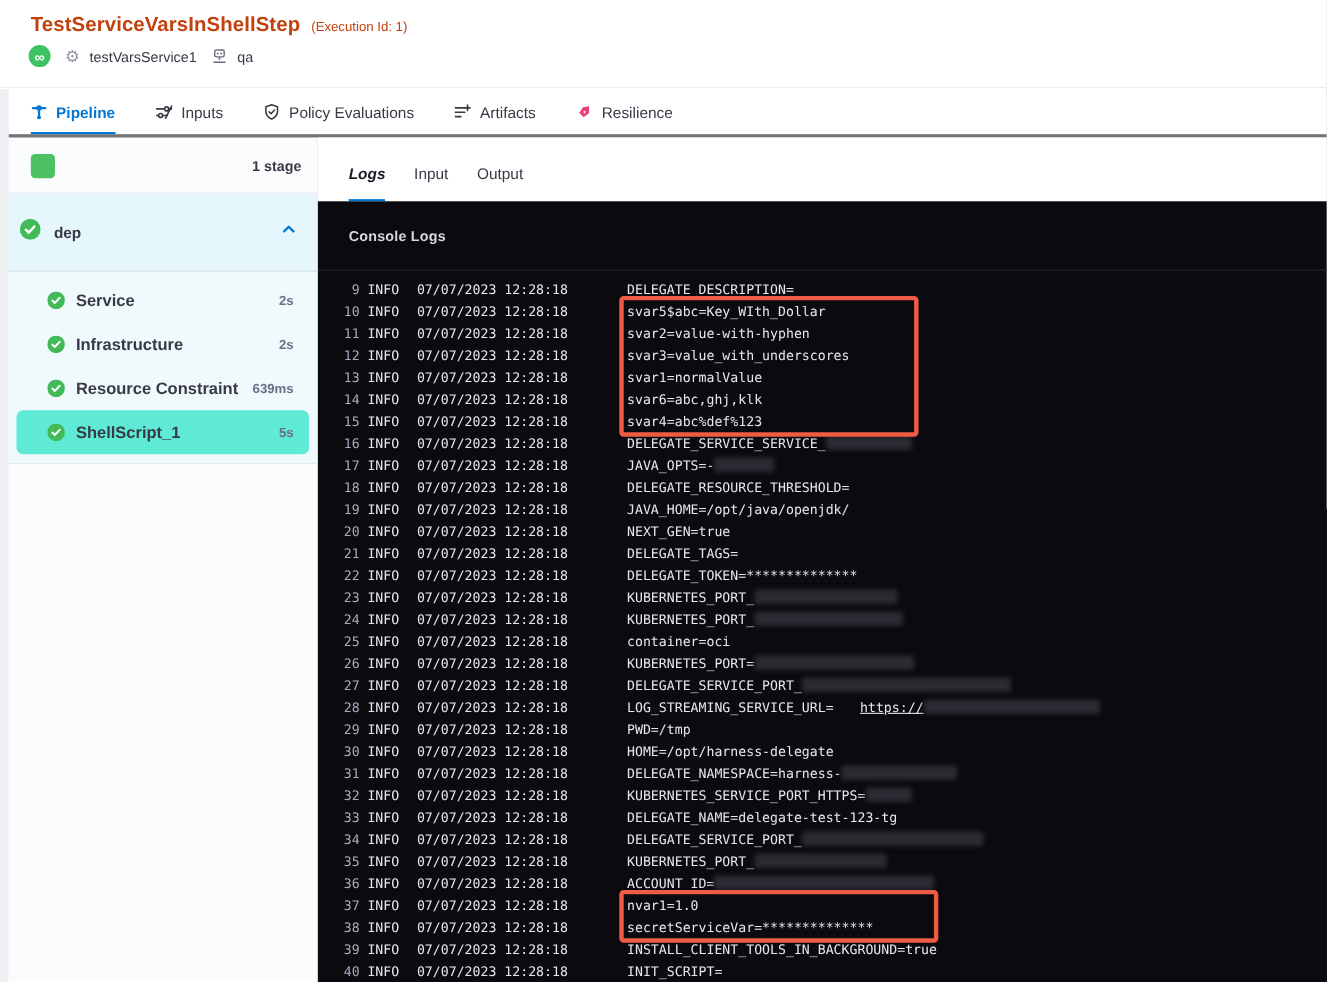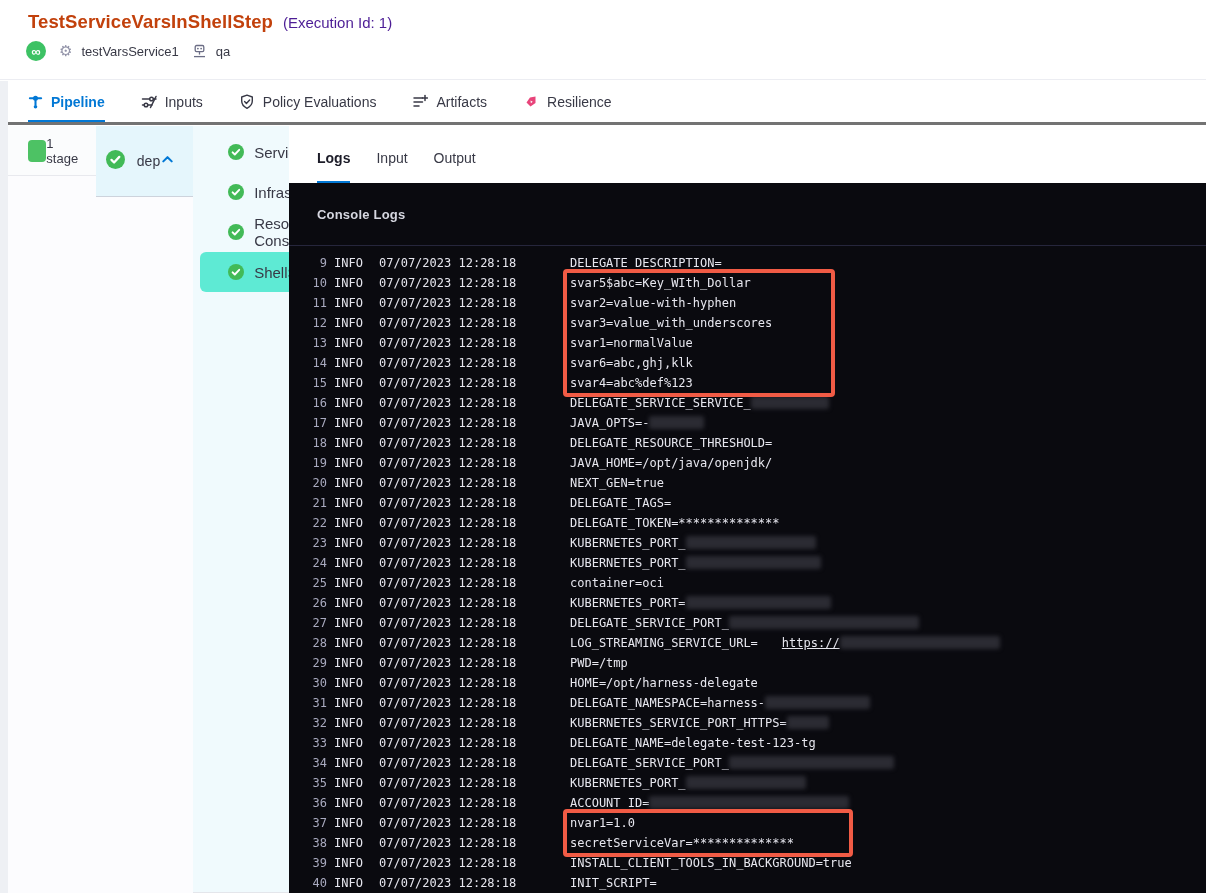--- a/index.html
+++ b/index.html
@@ -4,42 +4,42 @@
 <style>
   * { margin:0; padding:0; box-sizing:border-box; }
   html,body { width:1206px; height:893px; background:#fff; overflow:hidden;
               font-family:"Liberation Sans", sans-serif; }
 
   
   .page-header { position:absolute; left:0; top:0; width:1206px; height:80px;
                  background:#fff; border-bottom:1px solid #ECEDF2; }
   .title-row { position:absolute; left:28px; top:11px; display:flex; align-items:baseline; gap:10px; }
   .page-title { font-size:18.5px; font-weight:700; color:#c2410c; letter-spacing:.1px; }
-  .exec-id { font-size:15px; color:#4c1d95; }
+  .exec-id { font-size:12px; color:#c2410c; }
   .subtitle-row { position:absolute; left:26px; top:41px; display:flex; align-items:center; gap:9px; }
   .cd-badge { width:20px; height:20px; border-radius:50%; background:#3DC264; color:#fff;
               display:flex; align-items:center; justify-content:center;
               font-size:13px; font-weight:700; line-height:1; }
   .gear { font-size:15px; color:#9293A8; margin-left:4px; }
   .svc-name, .env-name { font-size:13px; color:#383946; }
 
   
   .tabbar { position:absolute; left:0; top:81px; width:1206px; height:44px; background:#fff;
             border-bottom:3px solid #737373; display:flex; align-items:stretch; padding-left:28px; gap:36px; }
   .tab { display:flex; align-items:center; gap:8px; font-size:14px; color:#383946; cursor:pointer;
          border-bottom:2.5px solid transparent; padding-top:2px; }
   .tab.active { color:#0278D5; font-weight:700; border-bottom-color:#0278D5; }
   .tab svg { display:block; }
 
   
   .left-rail { position:absolute; left:0; top:81px; width:8px; height:812px; background:#EEF0F4; }
 
   
   .sidebar { position:absolute; left:8px; top:126px; width:281px; height:767px;
-             display:flex; flex-direction:row; border-right:1px solid #E6E7EC; background:#FCFCFE; }
+             display:flex; flex-direction:column; border-right:1px solid #E6E7EC; background:#FCFCFE;font-weight:bold; }
   .stage-summary { height:50px; background:#FBFCFD; border-bottom:1px solid #E8E9EE;
                    display:flex; align-items:center; padding:0 14px 0 20px; }
   .stage-square { width:22px; height:22px; border-radius:4px; background:#4DC264; }
   .stage-count { margin-left:auto; font-size:13px; color:#383946; }
   .stage-group-header { height:71px; background:#E5F6FC; display:flex; align-items:center;
                         padding:0 18px 0 10px; border-bottom:1px solid #CDD3DC; }
   .stage-group-name { font-size:14px; color:#383946; margin-left:12px; }
   .chev { margin-left:auto; }
   .steps { background:#F0FAFD; padding:6px 0 8px 0; border-bottom:1px solid #E4E6EB; }
   .step-row { height:40px; display:flex; align-items:center; padding:0 14px 0 28px;
@@ -48,21 +48,21 @@
   .step-label { font-size:15px; color:#383946; margin-left:10px; }
   .step-duration { margin-left:auto; font-size:12px; color:#6B6D85; }
   .sidebar-fill { flex:1; background:#FBFCFD; }
 
   
   .details { position:absolute; left:289px; top:125px; width:917px; height:768px;
              display:flex; flex-direction:column; }
   .subtabs { height:58px; background:#fff; display:flex; align-items:flex-end;
              padding-left:28px; gap:26px; }
   .subtab { font-size:14px; color:#383946; padding-bottom:15px; border-bottom:2.5px solid transparent; cursor:pointer; }
-  .subtab.active { color:#1C1C28; font-weight:700; border-bottom-color:#0278D5; }
+  .subtab.active { color:#1C1C28; font-weight:700; border-bottom-color:#0278D5;font-style:italic; }
 
   .console { flex:1; background:#0A0A0F; display:flex; flex-direction:column; overflow:hidden; }
   .console-header { height:64px; border-bottom:1px solid #26263C; display:flex; align-items:center;
                     padding-left:28px; }
   .console-title { font-size:13px; font-weight:700; color:#D6D7E0; letter-spacing:.2px; }
   .log-area { position:relative; flex:1; padding-top:7px;
               font-family:"DejaVu Sans Mono", monospace; font-size:12px; color:#E7E7EF; }
   .log-row { display:flex; height:20px; line-height:20px; white-space:pre; }
   .c-num  { flex:0 0 38px; text-align:right; color:#A9AABF; }
   .c-lvl  { flex:0 0 52px; padding-left:7px; }

